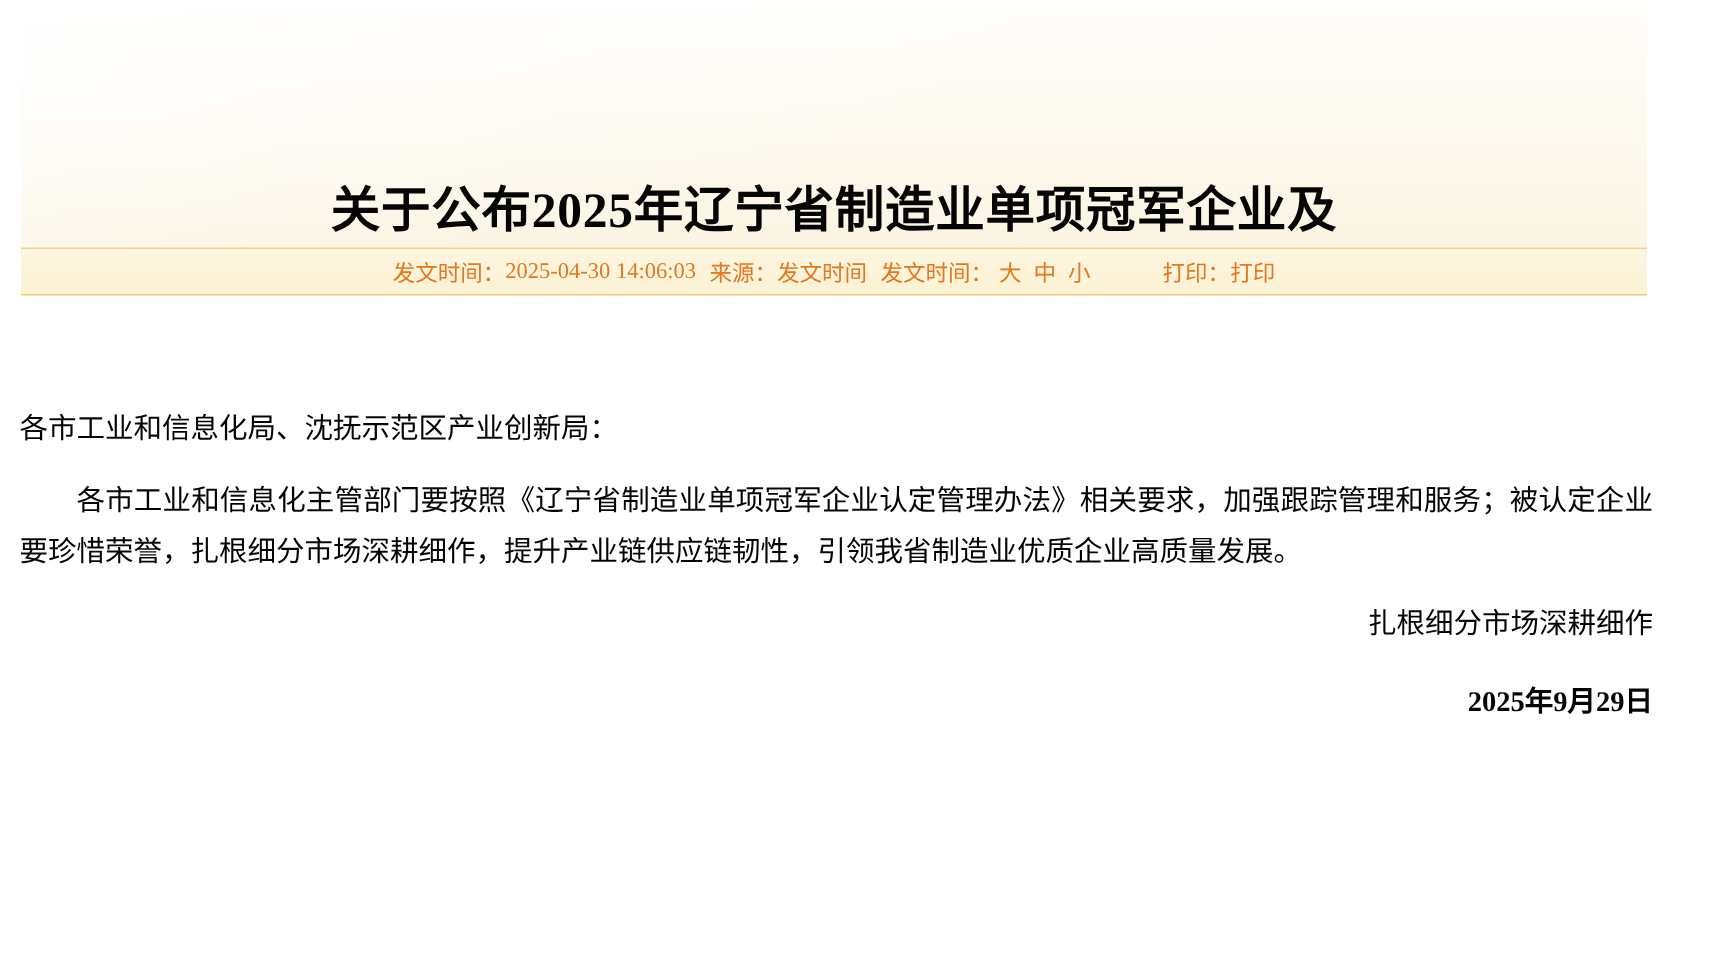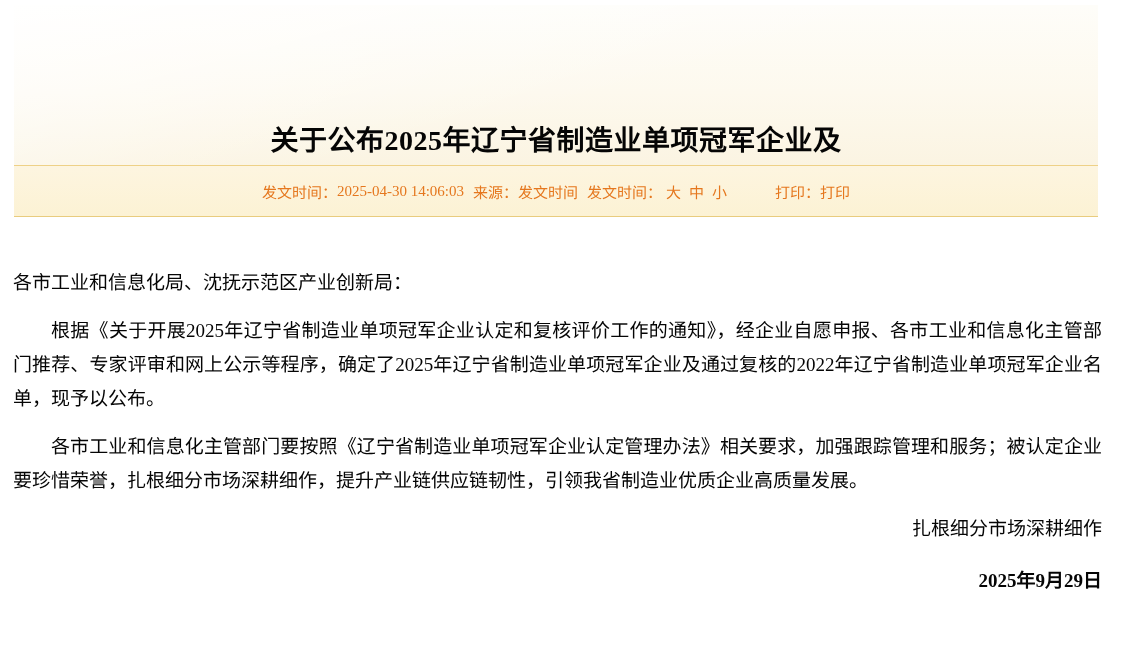--- a/index.html
+++ b/index.html
@@ -20,29 +20,29 @@
     background:
       linear-gradient(165deg, rgba(255,255,255,0.9) 0%, rgba(255,255,255,0) 55%),
       linear-gradient(180deg, #fefdf9 0%, #fdf9ee 55%, #fbf4e2 100%);
     display: flex;
     flex-direction: column;
     justify-content: flex-end;
     align-items: center;
     padding-bottom: 2px;
   }
   .doc-title {
-    font-size: 28px;
+    font-size: 33px;
     font-weight: bold;
     line-height: 44px;
     color: #050505;
     text-align: center;
     letter-spacing: 0.5px;
   }
   .meta-band {
-    height: 52px;
+    height: 32px;
     background: linear-gradient(180deg, #fdf5e0 0%, #fcf2d4 100%);
     border-top: 1px solid #eed187;
     border-bottom: 1px solid #e9cc7e;
     display: flex;
     align-items: center;
     justify-content: center;
     font-size: 15px;
     color: #e5771e;
     white-space: nowrap;
   }
@@ -51,21 +51,21 @@
   .meta-gap { display: inline-block; width: 44px; }
   .font-size-link { cursor: pointer; margin: 0 4px; }
   .print-link { cursor: pointer; }
   .doc-body {
     margin: 0 38px 0 13px;
     font-size: 19px;
     line-height: 34px;
     color: #050505;
   }
   .salutation {
-    margin-top: 49px;
+    margin-top: 73px;
   }
   .para {
     text-indent: 2em;
     margin-top: 14px;
     text-align: justify;
   }
   .attachment-line {
     text-indent: 2em;
     margin-top: 18px;
   }
@@ -100,17 +100,16 @@
     <span class="font-size-link">中</span>
     <span class="font-size-link">小</span>
     <span class="meta-gap"></span>
     <span>打印：</span>
     <span class="print-link">打印</span>
   </div>
 </div>
 
 <div class="doc-body">
   <p class="salutation">各市工业和信息化局、沈抚示范区产业创新局：</p>
-  <p class="para">根据《关于开展2025年辽宁省制造业单项冠军企业认定和复核评价工作的通知》，经企业自愿申报、各市工业和信息化主管部门推荐、专家评审和网上公示等程序，确定了2025年辽宁省制造业单项冠军企业及通过复核的2022年辽宁省制造业单项冠军企业名单，现予以公布。</p>
   <p class="para">各市工业和信息化主管部门要按照《辽宁省制造业单项冠军企业认定管理办法》相关要求，加强跟踪管理和服务；被认定企业要珍惜荣誉，扎根细分市场深耕细作，提升产业链供应链韧性，引领我省制造业优质企业高质量发展。</p>
   <p class="signature-line">扎根细分市场深耕细作</p>
   <p class="date-line">2025年9月29日</p>
 </div>
 
 </body></html>

